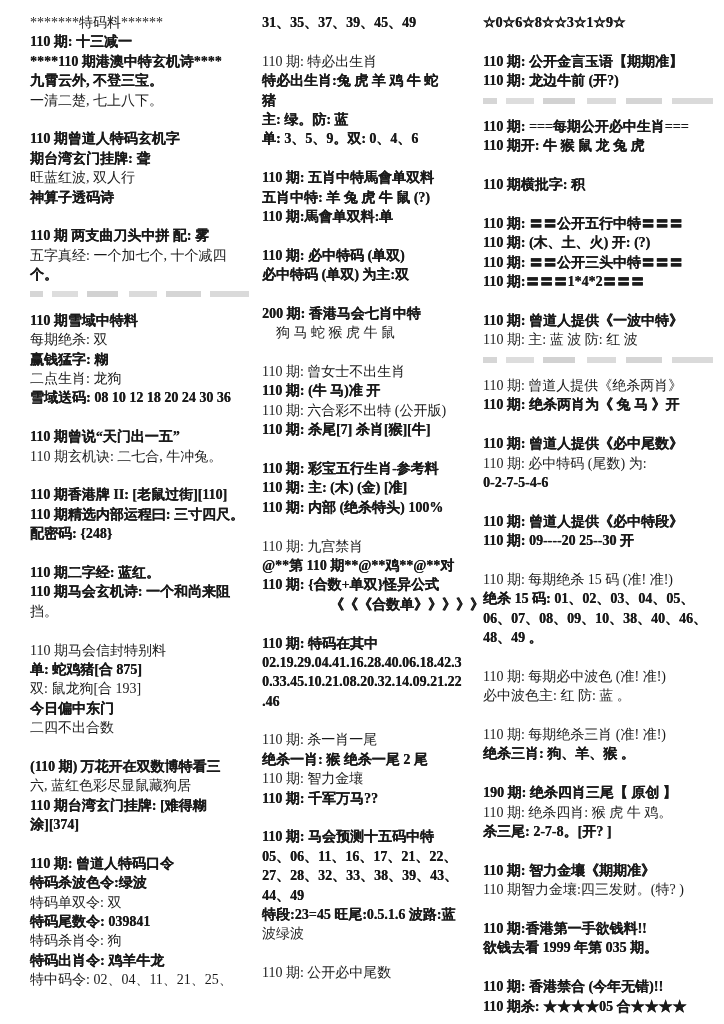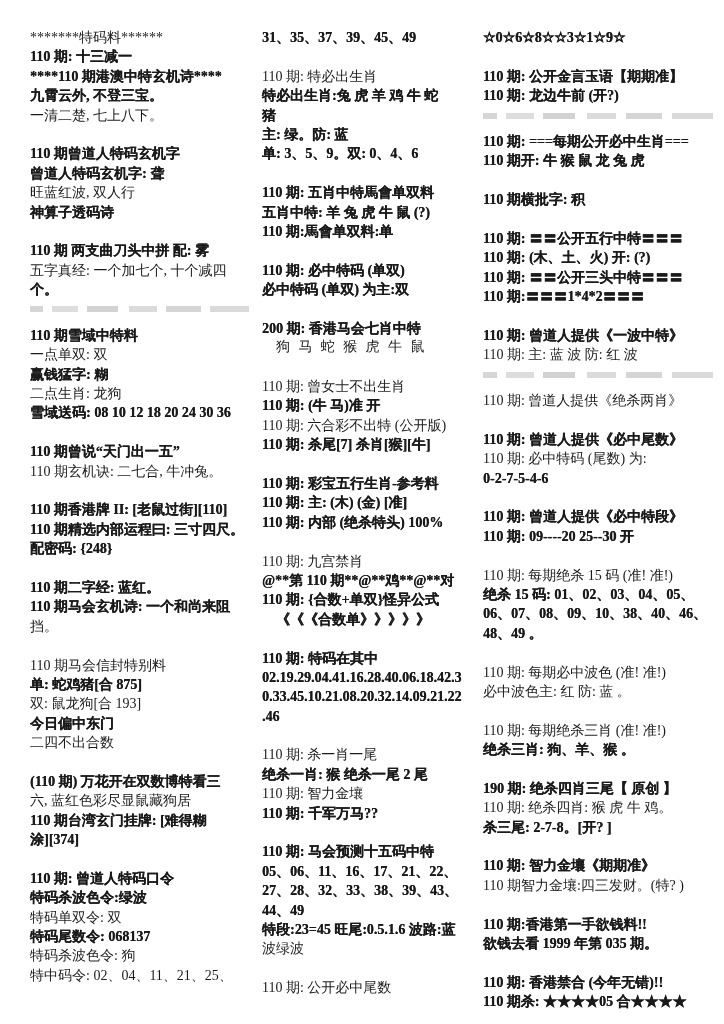--- a/index.html
+++ b/index.html
@@ -11,21 +11,21 @@
     position: relative;
     width: 724px;
     height: 1024px;
     background: #ffffff;
     overflow: hidden;
     font-family: "Liberation Serif", "DejaVu Serif", serif;
     color: #1a1a1a;
   }
   .col {
     position: absolute;
-    top: 28px;
+    top: 13px;
   }
   .col-left   { left: 30px;  width: 228px; }
   .col-middle { left: 262px; width: 222px; }
   .col-right  { left: 483px; width: 240px; }
   .line {
     height: 19.4px;
     line-height: 19.4px;
     font-size: 14px;
     white-space: nowrap;
     letter-spacing: 0;
@@ -54,32 +54,32 @@
 
 <div id="page">
   <div class="col col-left">
       <div class="line">*******特码料******</div>
       <div class="line b">110 期: 十三减一</div>
       <div class="line b">****110 期港澳中特玄机诗****</div>
       <div class="line b">九霄云外, 不登三宝。</div>
       <div class="line">一清二楚, 七上八下。</div>
       <div class="line"></div>
       <div class="line b">110 期曾道人特码玄机字</div>
-      <div class="line b">曾道人特码玄机字: 聋</div>
+      <div class="line b">期台湾玄门挂牌: 聋</div>
       <div class="line">旺蓝红波, 双人行</div>
       <div class="line b">神算子透码诗</div>
       <div class="line"></div>
       <div class="line b">110 期 两支曲刀头中拼 配: 雾</div>
       <div class="line">五字真经: 一个加七个, 十个减四</div>
       <div class="line b">个。</div>
       <div class="line">
         <div class="smudge"></div>
       </div>
       <div class="line b">110 期雪域中特料</div>
-      <div class="line">一点单双: 双</div>
+      <div class="line">每期绝杀: 双</div>
       <div class="line b">赢钱猛字: 糊</div>
       <div class="line">二点生肖: 龙狗</div>
       <div class="line b">雪域送码: 08 10 12 18 20 24 30 36</div>
       <div class="line"></div>
       <div class="line b">110 期曾说“天门出一五”</div>
       <div class="line">110 期玄机诀: 二七合, 牛冲兔。</div>
       <div class="line"></div>
       <div class="line b">110 期香港牌 II: [老鼠过街][110]</div>
       <div class="line b">110 期精选内部运程曰: 三寸四尺。</div>
       <div class="line b">配密码: {248}</div>
@@ -95,56 +95,57 @@
       <div class="line">二四不出合数</div>
       <div class="line"></div>
       <div class="line b">(110 期) 万花开在双数博特看三</div>
       <div class="line">六, 蓝红色彩尽显鼠藏狗居</div>
       <div class="line b">110 期台湾玄门挂牌: [难得糊</div>
       <div class="line b">涂][374]</div>
       <div class="line"></div>
       <div class="line b">110 期: 曾道人特码口令</div>
       <div class="line b">特码杀波色令:绿波</div>
       <div class="line">特码单双令: 双</div>
-      <div class="line b">特码尾数令: 068137</div>
-      <div class="line">特码杀波色令: 狗</div>
+      <div class="line b">特码尾数令: 039841</div>
+      <div class="line">特码杀肖令: 狗</div>
+      <div class="line b">特码出肖令: 鸡羊牛龙</div>
       <div class="line">特中码令: 02、04、11、21、25、</div>
     </div>
   <div class="col col-middle">
       <div class="line b">31、35、37、39、45、49</div>
       <div class="line"></div>
       <div class="line">110 期: 特必出生肖</div>
       <div class="line b">特必出生肖:兔 虎 羊 鸡 牛 蛇</div>
       <div class="line b">猪</div>
       <div class="line b">主: 绿。防: 蓝</div>
       <div class="line b">单: 3、5、9。双: 0、4、6</div>
       <div class="line"></div>
       <div class="line b">110 期: 五肖中特馬會单双料</div>
       <div class="line b">五肖中特: 羊 兔 虎 牛 鼠 (?)</div>
       <div class="line b">110 期:馬會单双料:单</div>
       <div class="line"></div>
       <div class="line b">110 期: 必中特码 (单双)</div>
       <div class="line b">必中特码 (单双) 为主:双</div>
       <div class="line"></div>
       <div class="line b">200 期: 香港马会七肖中特</div>
-      <div class="line" style="padding-left: 1em; font-family: Liberation Mono, monospace;">狗 马 蛇 猴 虎 牛 鼠</div>
+      <div class="line" style="padding-left: 1em;">狗 马 蛇 猴 虎 牛 鼠</div>
       <div class="line"></div>
       <div class="line">110 期: 曾女士不出生肖</div>
       <div class="line b">110 期: (牛 马)准 开</div>
       <div class="line">110 期: 六合彩不出特 (公开版)</div>
       <div class="line b">110 期: 杀尾[7] 杀肖[猴][牛]</div>
       <div class="line"></div>
       <div class="line b">110 期: 彩宝五行生肖-参考料</div>
       <div class="line b">110 期: 主: (木) (金) [准]</div>
       <div class="line b">110 期: 内部 (绝杀特头) 100%</div>
       <div class="line"></div>
       <div class="line">110 期: 九宫禁肖</div>
       <div class="line b">@**第 110 期**@**鸡**@**对</div>
       <div class="line b">110 期: {合数+单双}怪异公式</div>
-      <div class="line b" style="padding-left: 1em;">《《《合数单》》》》》</div>
+      <div class="line b" style="padding-left: 1em; text-align: right;">《《《合数单》》》》》</div>
       <div class="line"></div>
       <div class="line b">110 期: 特码在其中</div>
       <div class="line b">02.19.29.04.41.16.28.40.06.18.42.3</div>
       <div class="line b">0.33.45.10.21.08.20.32.14.09.21.22</div>
       <div class="line b">.46</div>
       <div class="line"></div>
       <div class="line">110 期: 杀一肖一尾</div>
       <div class="line b">绝杀一肖: 猴  绝杀一尾 2 尾</div>
       <div class="line">110 期: 智力金壤</div>
       <div class="line b">110 期: 千军万马??</div>
@@ -175,20 +176,21 @@
       <div class="line b">110 期: (木、土、火) 开: (?)</div>
       <div class="line b">110 期: 〓〓公开三头中特〓〓〓</div>
       <div class="line b">110 期:〓〓〓1*4*2〓〓〓</div>
       <div class="line"></div>
       <div class="line b">110 期: 曾道人提供《一波中特》</div>
       <div class="line">110 期: 主: 蓝 波 防: 红 波</div>
       <div class="line">
         <div class="smudge"></div>
       </div>
       <div class="line">110 期: 曾道人提供《绝杀两肖》</div>
+      <div class="line b">110 期: 绝杀两肖为《 兔 马 》开</div>
       <div class="line"></div>
       <div class="line b">110 期: 曾道人提供《必中尾数》</div>
       <div class="line">110 期: 必中特码 (尾数) 为:</div>
       <div class="line b">0-2-7-5-4-6</div>
       <div class="line"></div>
       <div class="line b">110 期: 曾道人提供《必中特段》</div>
       <div class="line b">110 期: 09----20 25--30 开</div>
       <div class="line"></div>
       <div class="line">110 期: 每期绝杀 15 码 (准! 准!)</div>
       <div class="line b">绝杀 15 码: 01、02、03、04、05、</div>

